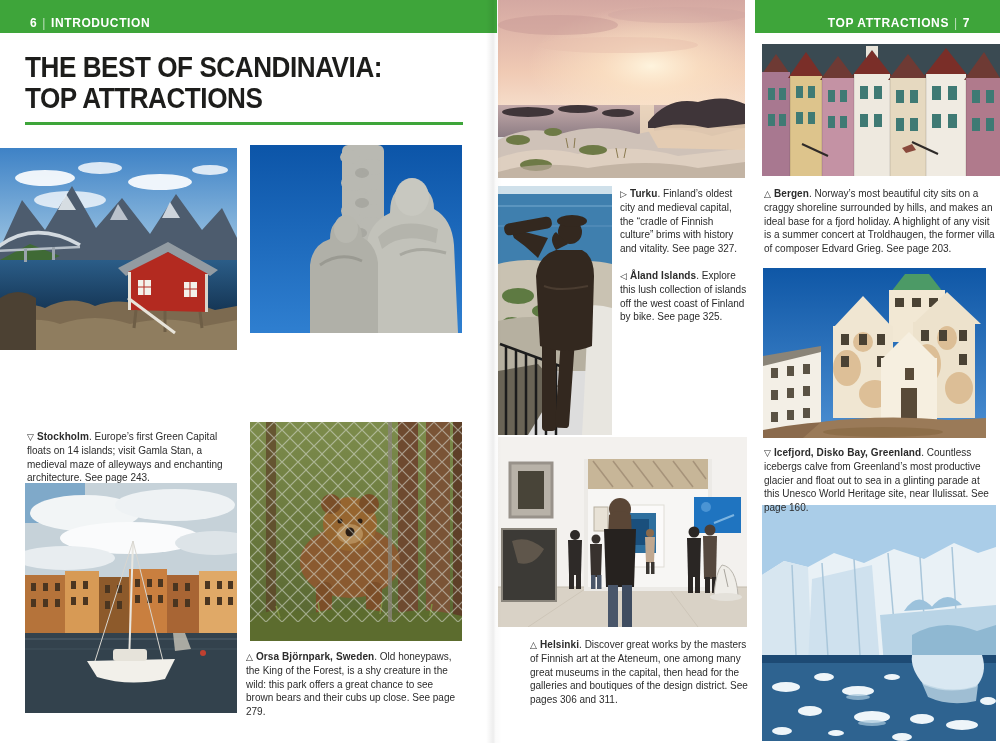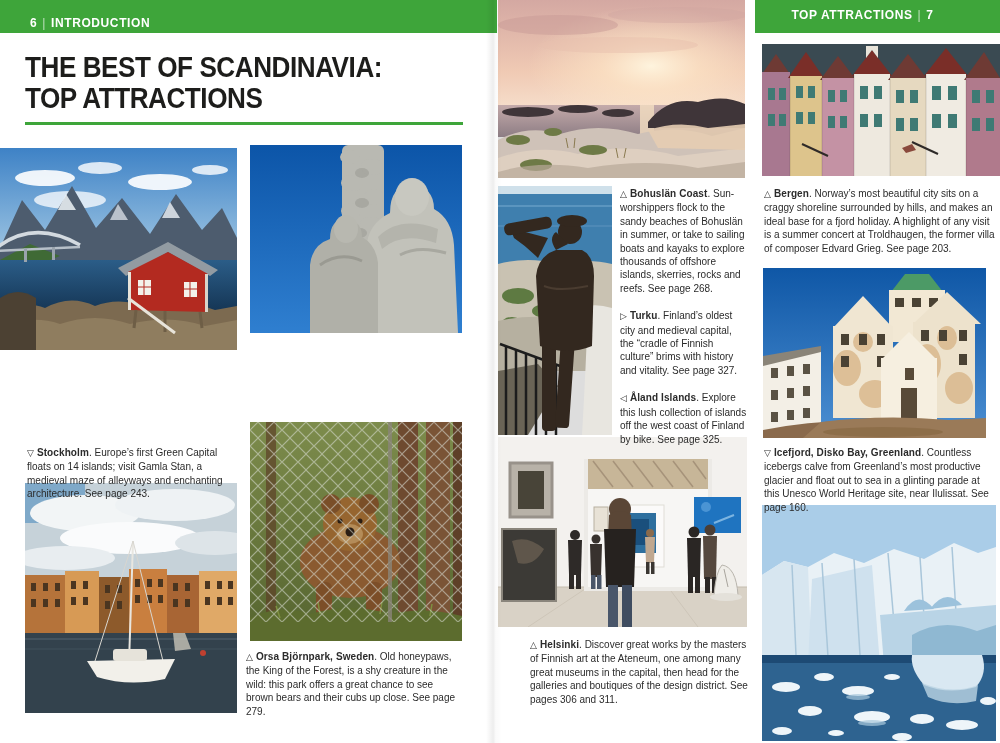--- a/index.html
+++ b/index.html
@@ -2,21 +2,21 @@
 <html><head>
 <meta charset="utf-8">
 <style>
   html,body{margin:0;padding:0;background:#e8e8e8;}
   .spread{
     position:relative;width:1000px;height:743px;background:#ffffff;
     font-family:"Liberation Sans","DejaVu Sans",sans-serif;overflow:hidden;
   }
   .bar{position:absolute;top:0;height:33px;background:#3ea53a;box-sizing:border-box;}
   .bar-left{left:0;width:497px;padding:13px 4px 0 30px;}
-  .bar-right{left:755px;width:245px;padding:5px 30px 0 0;text-align:center;}
+  .bar-right{left:755px;width:245px;padding:13px 30px 0 0;text-align:right;}
   .bar span{color:#fff;font-size:12px;font-weight:bold;letter-spacing:.6px;}
   .bar .divider{color:rgba(255,255,255,.65);font-weight:normal;padding:0 5px;}
   .title{
     position:absolute;left:25px;top:52px;color:#1d1d1b;font-size:29px;line-height:31px;
     font-weight:bold;letter-spacing:-.5px;transform:scaleX(.9);transform-origin:0 0;white-space:nowrap;
   }
   .rule{position:absolute;left:25px;top:122px;width:438px;height:3px;background:#3ea53a;}
   .photo{position:absolute;overflow:hidden;background:#ddd;}
   .photo svg{display:block;}
   .cap{position:absolute;margin:2px;font-size:10px;line-height:13.4px;color:#2b2b2b;}
@@ -552,33 +552,30 @@
           <ellipse cx="226" cy="196" rx="8" ry="4"></ellipse>
       </g>
       <g fill="#a9c8dc" opacity=".7">
         <ellipse cx="96" cy="192" rx="12" ry="3"></ellipse>
           <ellipse cx="110" cy="218" rx="14" ry="3"></ellipse>
       </g>
     </svg>
   </figure>
 
 
-  <p class="cap" style="left:25px;top:444px;width:216px;">
+  <p class="cap" style="left:25px;top:428px;width:216px;">
     <span class="mk">▽</span><b>Stockholm</b><span>. Europe’s first Green Capital floats on 14 islands; visit Gamla Stan, a medieval maze of alleyways and enchanting architecture. See page 243.</span>
   </p>
 
 
   <p class="cap" style="left:244px;top:648px;width:216px;">
     <span class="mk">△</span><b>Orsa Björnpark, Sweden</b><span>. Old honeypaws, the King of the Forest, is a shy creature in the wild: this park offers a great chance to see brown bears and their cubs up close. See page 279.</span>
   </p>
 
   <div class="col3text">
-    <p class="cap">
-      <span class="mk">△</span><b>Bohuslän Coast</b><span>. Sun-worshippers flock to the sandy beaches of Bohuslän in summer, or take to sailing boats and kayaks to explore thousands of offshore islands, skerries, rocks and reefs. See page 268.</span>
-    </p>
     <p class="cap">
       <span class="mk">▷</span><b>Turku</b><span>. Finland’s oldest city and medieval capital, the “cradle of Finnish culture” brims with history and vitality. See page 327.</span>
     </p>
     <p class="cap">
       <span class="mk">◁</span><b>Åland Islands</b><span>. Explore this lush collection of islands off the west coast of Finland by bike. See page 325.</span>
     </p>
   </div>
 
   <p class="cap" style="left:528px;top:636px;width:223px;">
     <span class="mk">△</span><b>Helsinki</b><span>. Discover great works by the masters of Finnish art at the Ateneum, one among many great museums in the capital, then head for the galleries and boutiques of the design district. See pages 306 and 311.</span>

